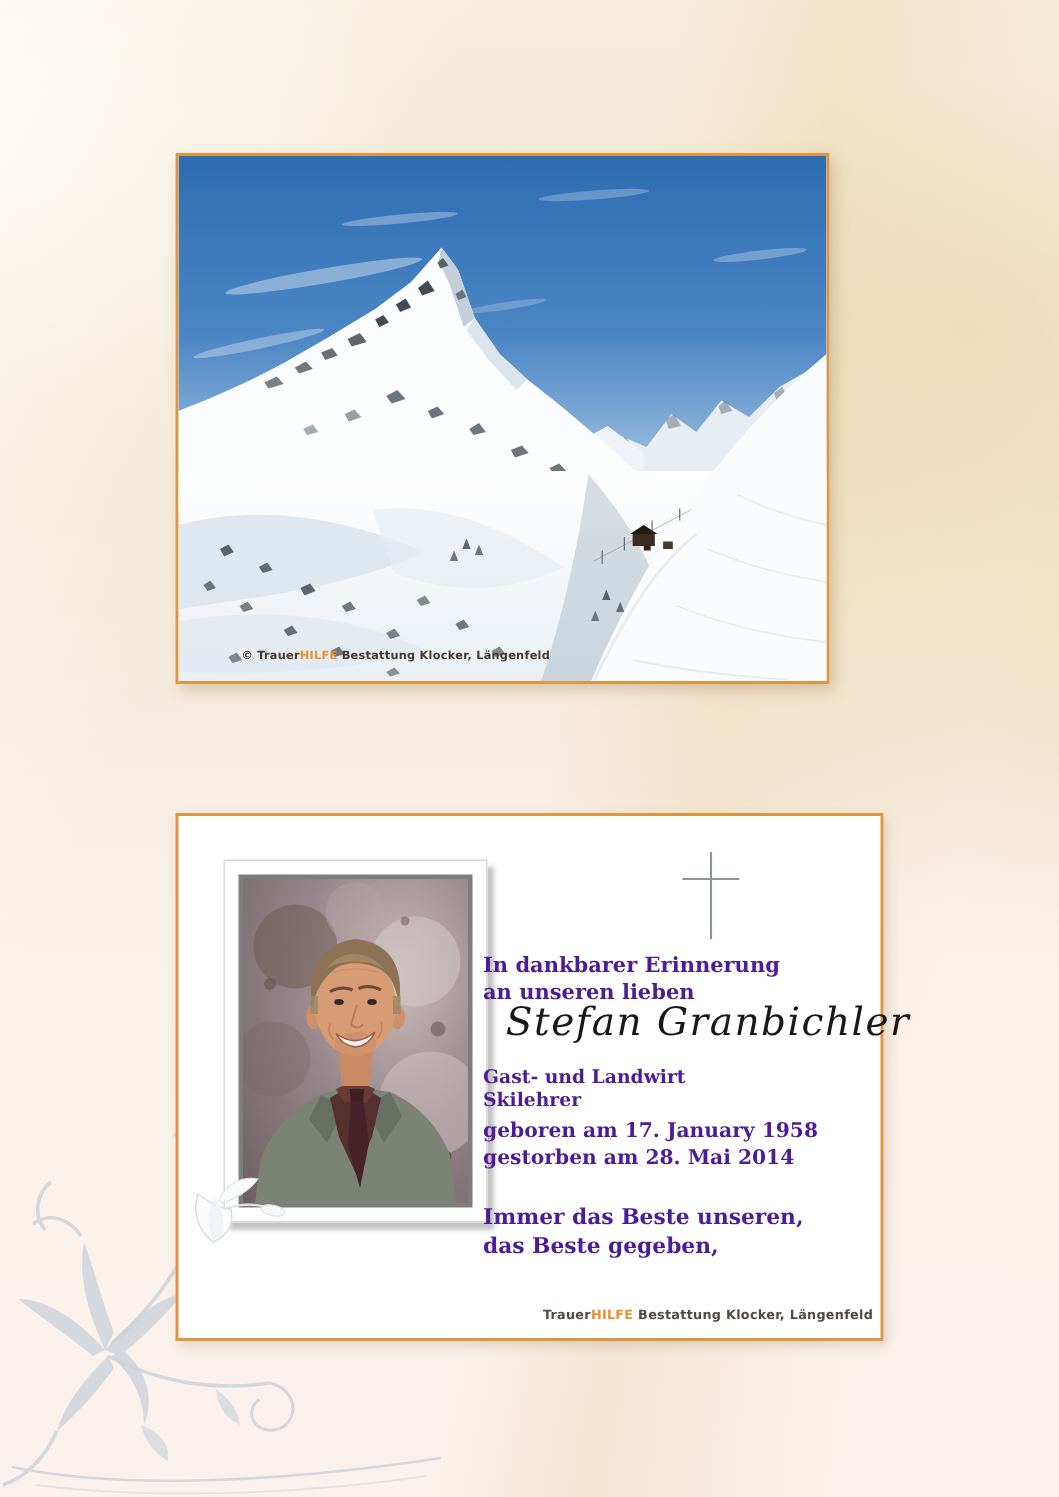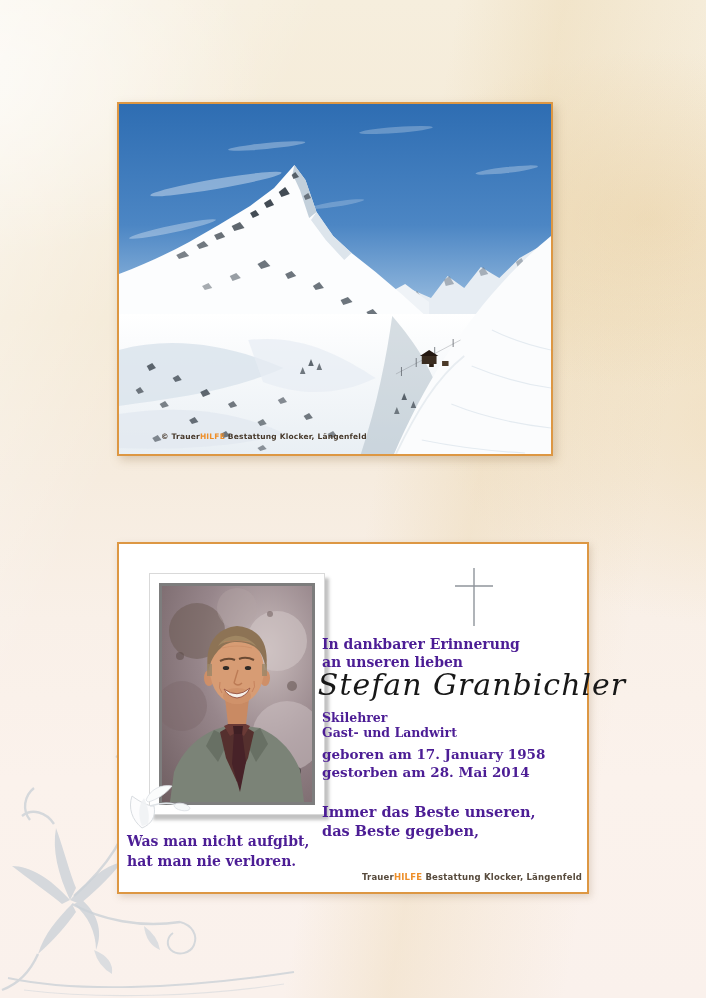--- a/index.html
+++ b/index.html
@@ -49,21 +49,21 @@
     background:#fff; padding:9px; border:1px solid #d9d9d9;
     box-shadow:4px 5px 3px rgba(120,120,120,0.45);
   }
   .portrait-inner { width:100%; height:100%; border:3px solid #7d7d7d; }
   .portrait-inner svg { display:block; width:100%; height:100%; }
 
   .cross-icon { position:absolute; left:331px; top:21px; width:48px; height:64px; }
 
   .txt { position:absolute; text-align:left; color:#4c1d95; }
   .intro   { left:203px; top:91px;  width:300px; font-size:14px;  font-weight:bold; line-height:1.3; }
-  .name    { left:178px; top:123px; width:350px; font-size:30px; font-style:italic; color:#181818; letter-spacing:1px; text-align:center; position:absolute; }
+  .name    { left:178px; top:123px; width:350px; font-size:26px; font-style:italic; color:#181818; letter-spacing:1px; text-align:center; position:absolute; }
   .roles   { left:203px; top:166px; width:300px; font-size:12.5px; font-weight:bold; line-height:1.2; }
   .dates   { left:203px; top:202px; width:300px; font-size:13.5px; font-weight:bold; line-height:1.3; }
   .epitaph { left:203px; top:258px; width:300px; font-size:14.5px; font-weight:bold; line-height:1.32; }
   .quote   { left:8px;   top:287px; width:220px; font-size:14px;  font-weight:bold; line-height:1.45; }
   .card-footer {
     position:absolute; left:103px; top:328px; width:500px; text-align:center;
     font-family:"DejaVu Sans", sans-serif; font-size:8.5px; font-weight:bold;
     color:#574a3c; letter-spacing:0.2px;
   }
   .flower-overlay { position:absolute; left:120px; top:780px; width:72px; height:52px; z-index:2; }
@@ -266,38 +266,34 @@
     </svg>
 
     <div class="txt intro">
       <div>In dankbarer Erinnerung</div>
       <div>an unseren lieben</div>
     </div>
 
     <div class="name">Stefan Granbichler</div>
 
     <div class="txt roles">
+      <div>Gast- und Landwirt</div>
       <div>Skilehrer</div>
-      <div>Gast- und Landwirt</div>
     </div>
 
     <div class="txt dates">
       <div>geboren am 17. January 1958</div>
       <div>gestorben am 28. Mai 2014</div>
     </div>
 
     <div class="txt epitaph">
       <div>Immer das Beste unseren,</div>
       <div>das Beste gegeben,</div>
     </div>
 
-    <div class="txt quote">
-      <div>Was man nicht aufgibt,</div>
-      <div>hat man nie verloren.</div>
-    </div>
 
     <div class="card-footer"><span>Trauer</span><span class="orange-brand">HILFE</span><span> Bestattung Klocker, Längenfeld</span></div>
   </div>
 
   <svg class="flower-overlay" viewBox="0 0 72 52" aria-hidden="true">
     <path d="M22,48 C12,40 8,28 12,16 C20,22 28,26 34,26 C36,36 32,44 22,48 Z" fill="#fcfcfd" stroke="#d9dde1" stroke-width="1"></path>
     <path d="M22,46 C18,36 18,26 24,18 C28,26 30,36 28,44 Z" fill="#f0f2f4" opacity="0.9"></path>
     <path d="M26,20 C30,10 40,4 52,6 C46,14 36,20 28,22 Z" fill="#fbfcfc" stroke="#dce0e4" stroke-width="0.8"></path>
     <path d="M30,26 C42,22 54,22 64,28" stroke="#dfe3e7" stroke-width="1.5" fill="none"></path>
     <ellipse cx="62" cy="27" rx="8" ry="3.5" fill="#f6f8f9" stroke="#dde1e5" stroke-width="0.8" transform="rotate(12 62 27)"></ellipse>

